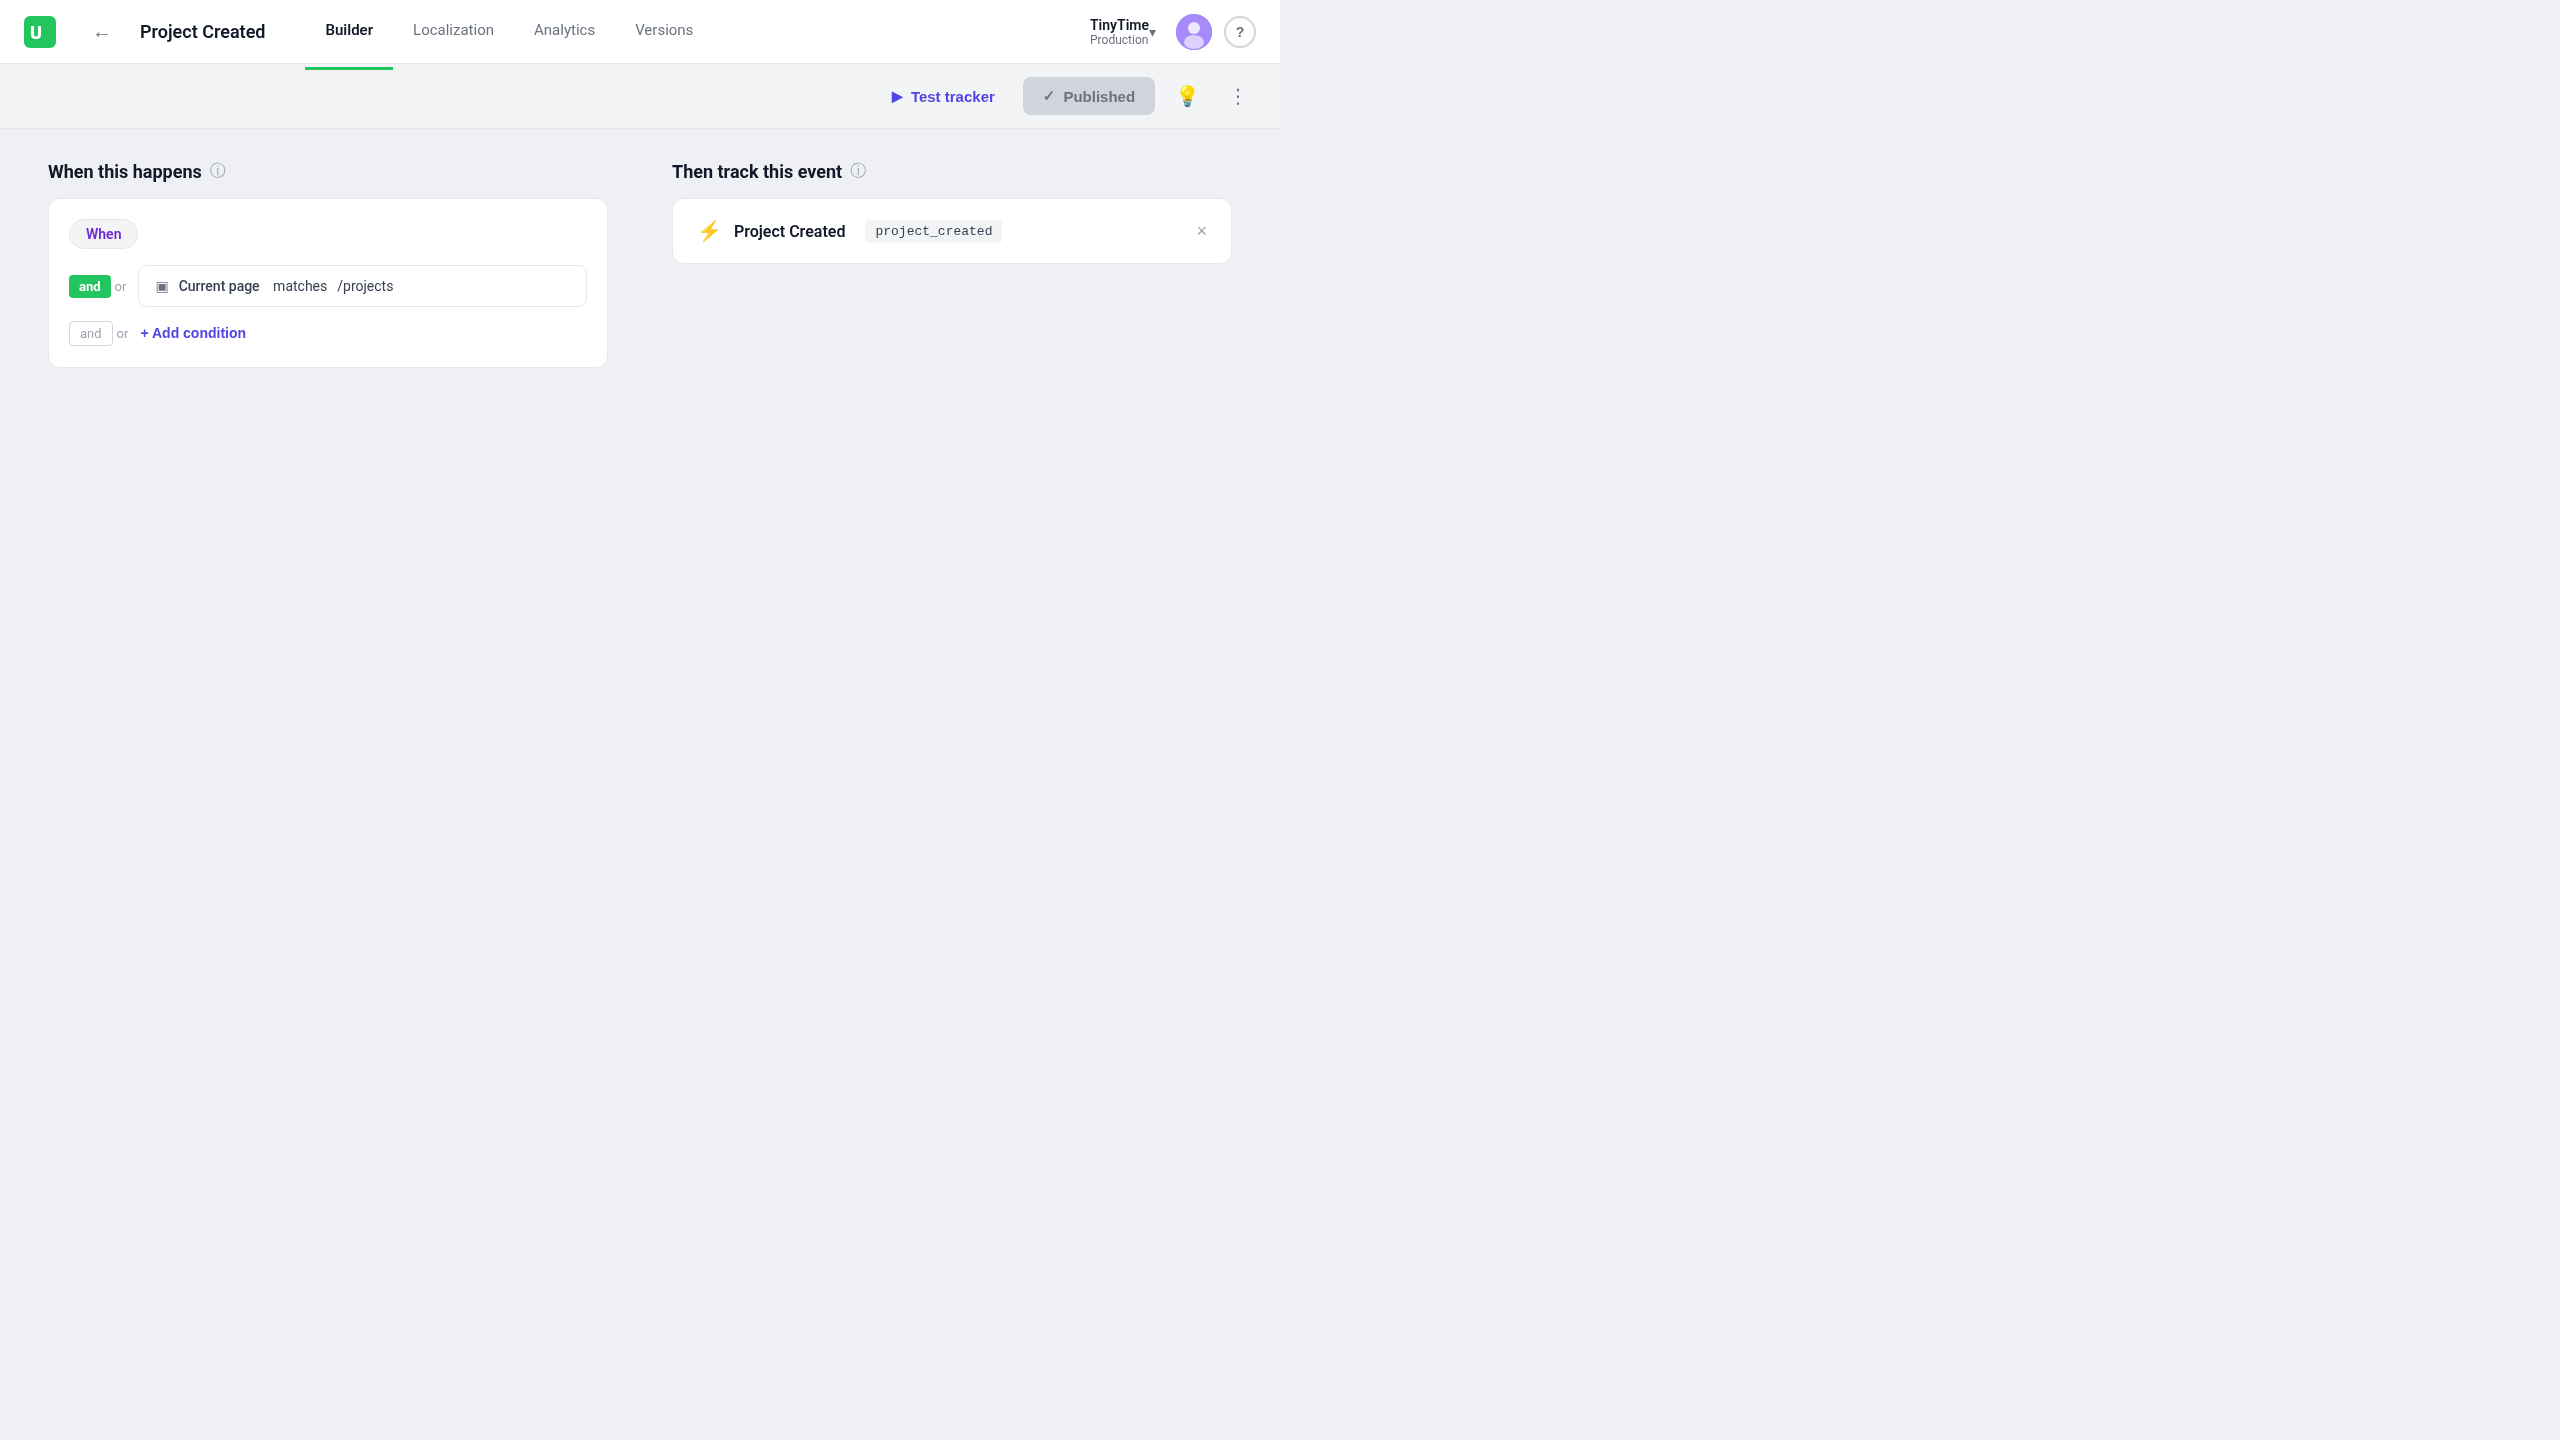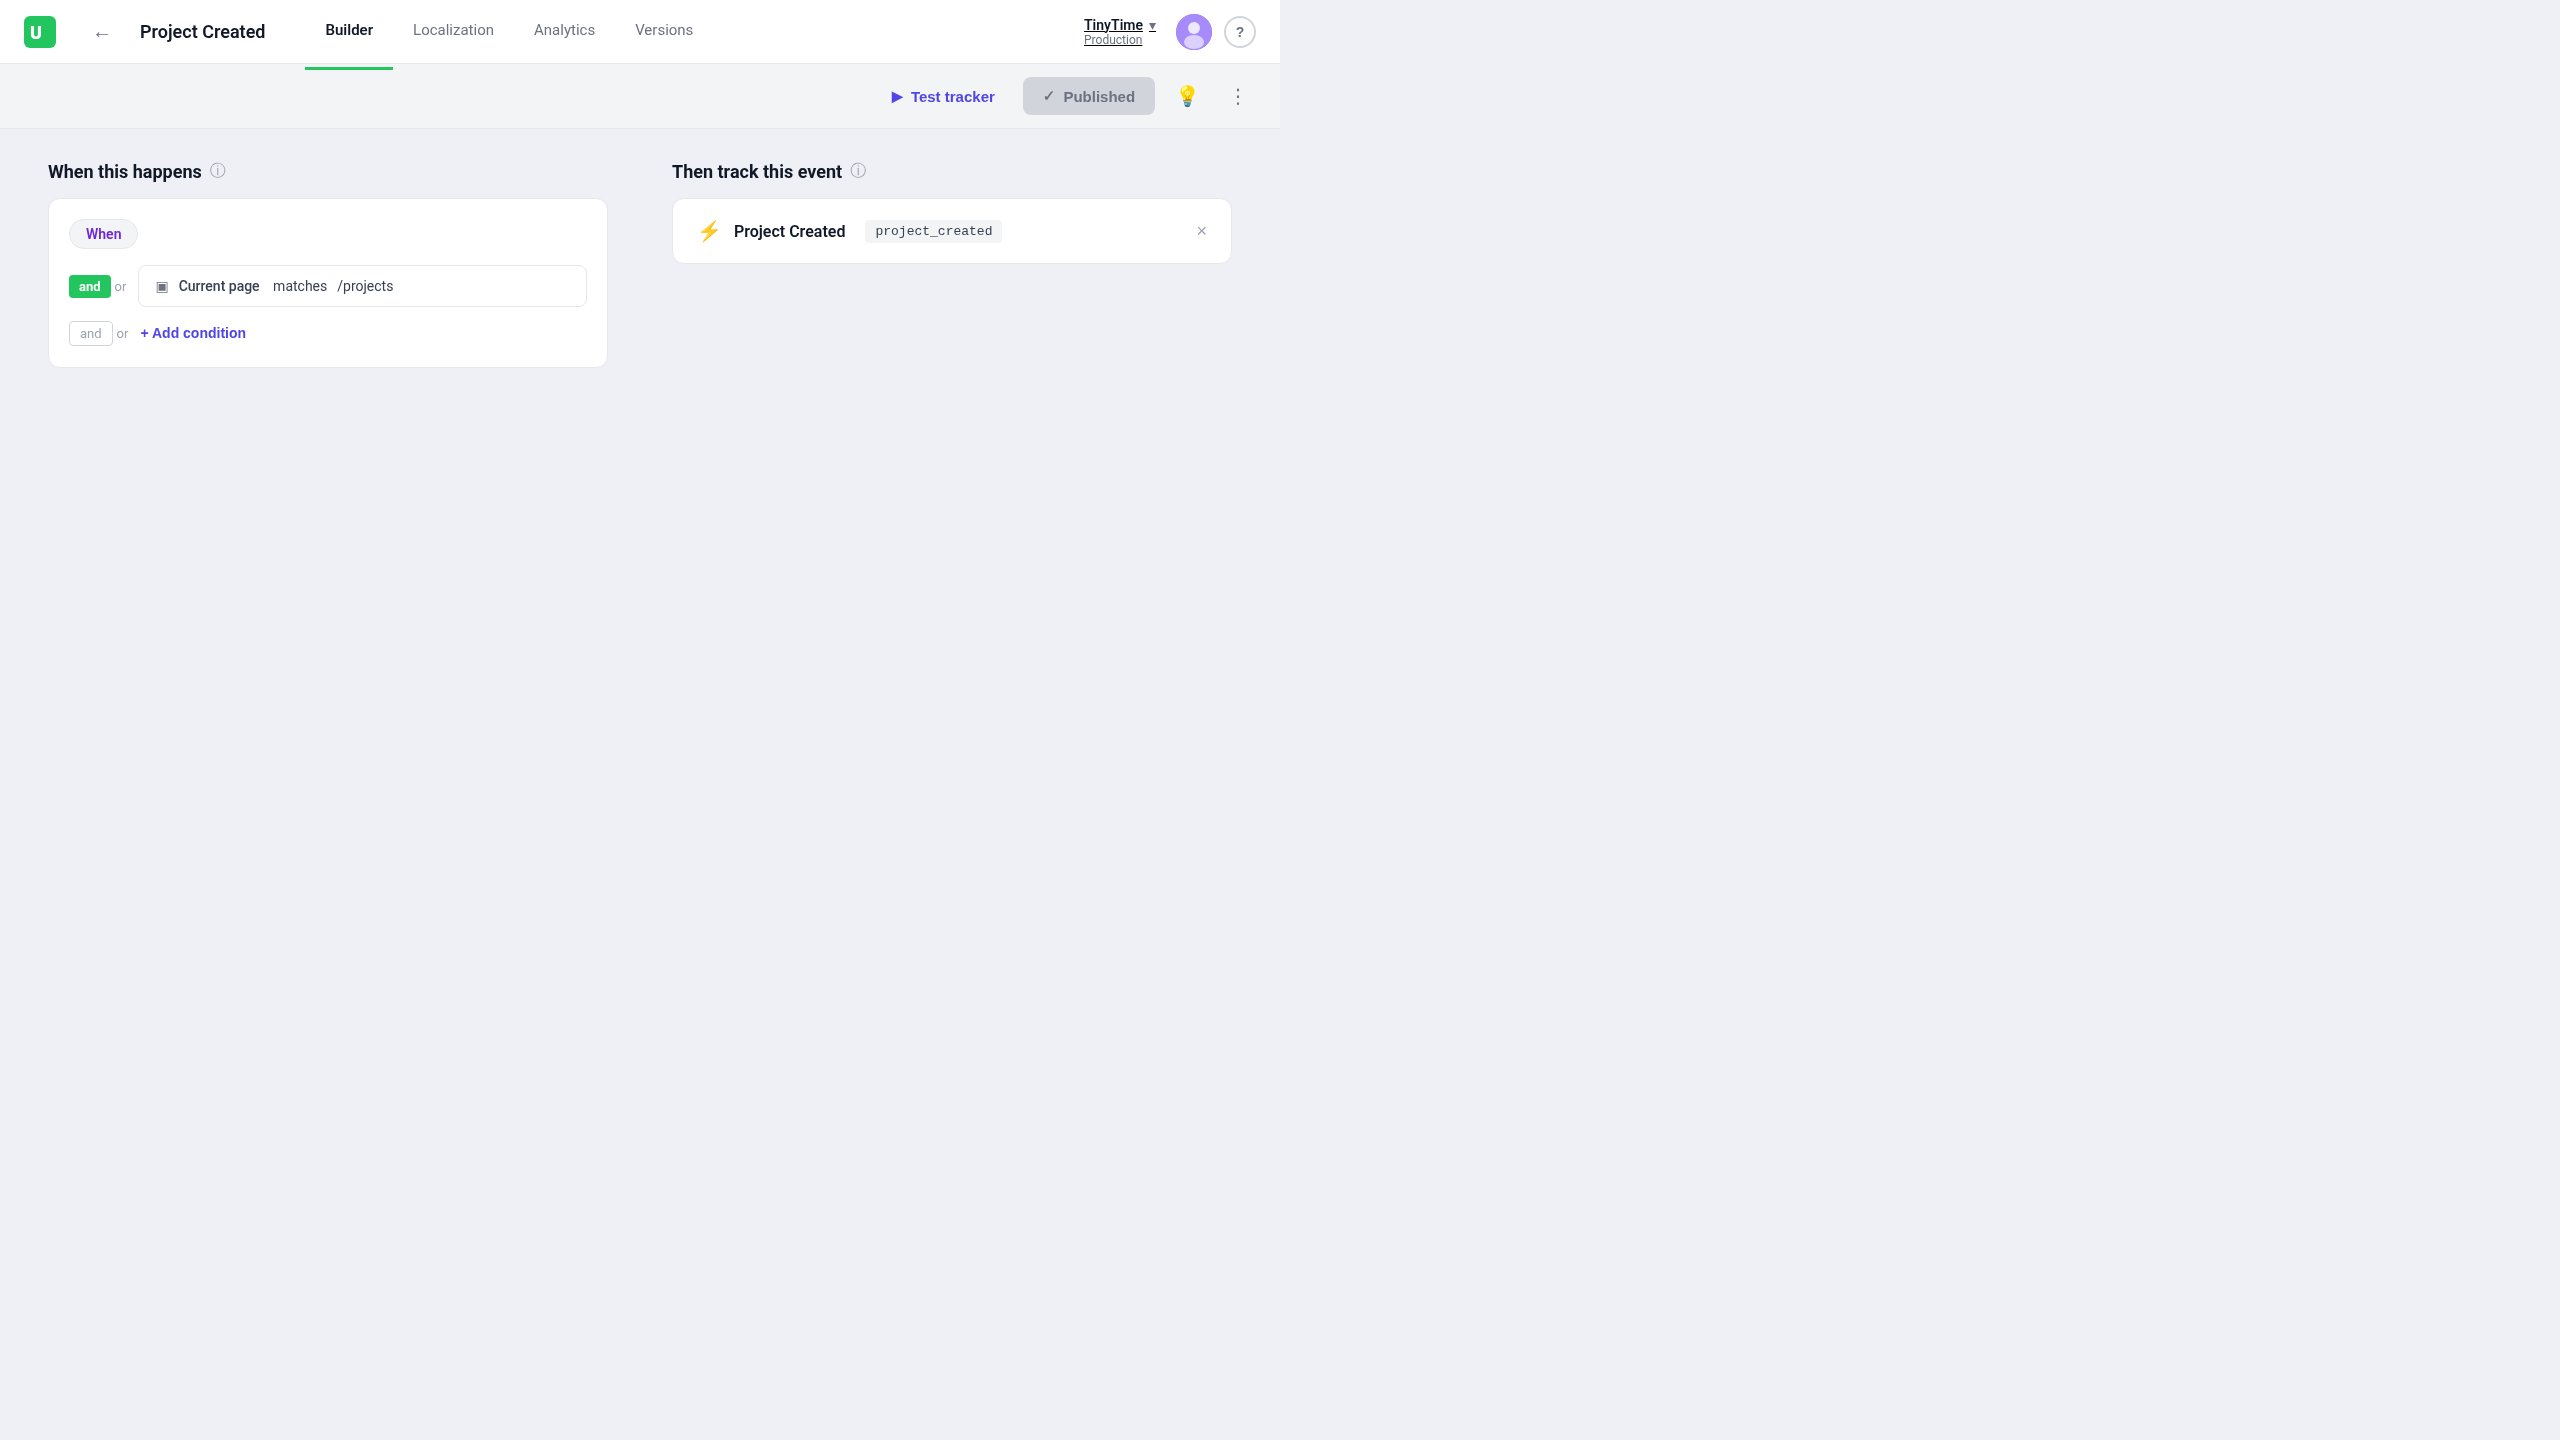--- a/index.html
+++ b/index.html
@@ -64,25 +64,24 @@
       border-bottom: 3px solid #22c55e;
     }
     .header-right {
       margin-left: auto;
       display: flex;
       align-items: center;
       gap: 12px;
     }
     .workspace-selector {
       display: flex;
-      gap: 6px;
+      align-items: center;
       cursor: pointer;
       padding: 4px 8px;
       border-radius: 6px;
-      text-decoration: underline;
     }
     .workspace-name {
       font-size: 14px;
       font-weight: 600;
       color: #111827;
     }
     .workspace-env {
       font-size: 12px;
       color: #6b7280;
     }

